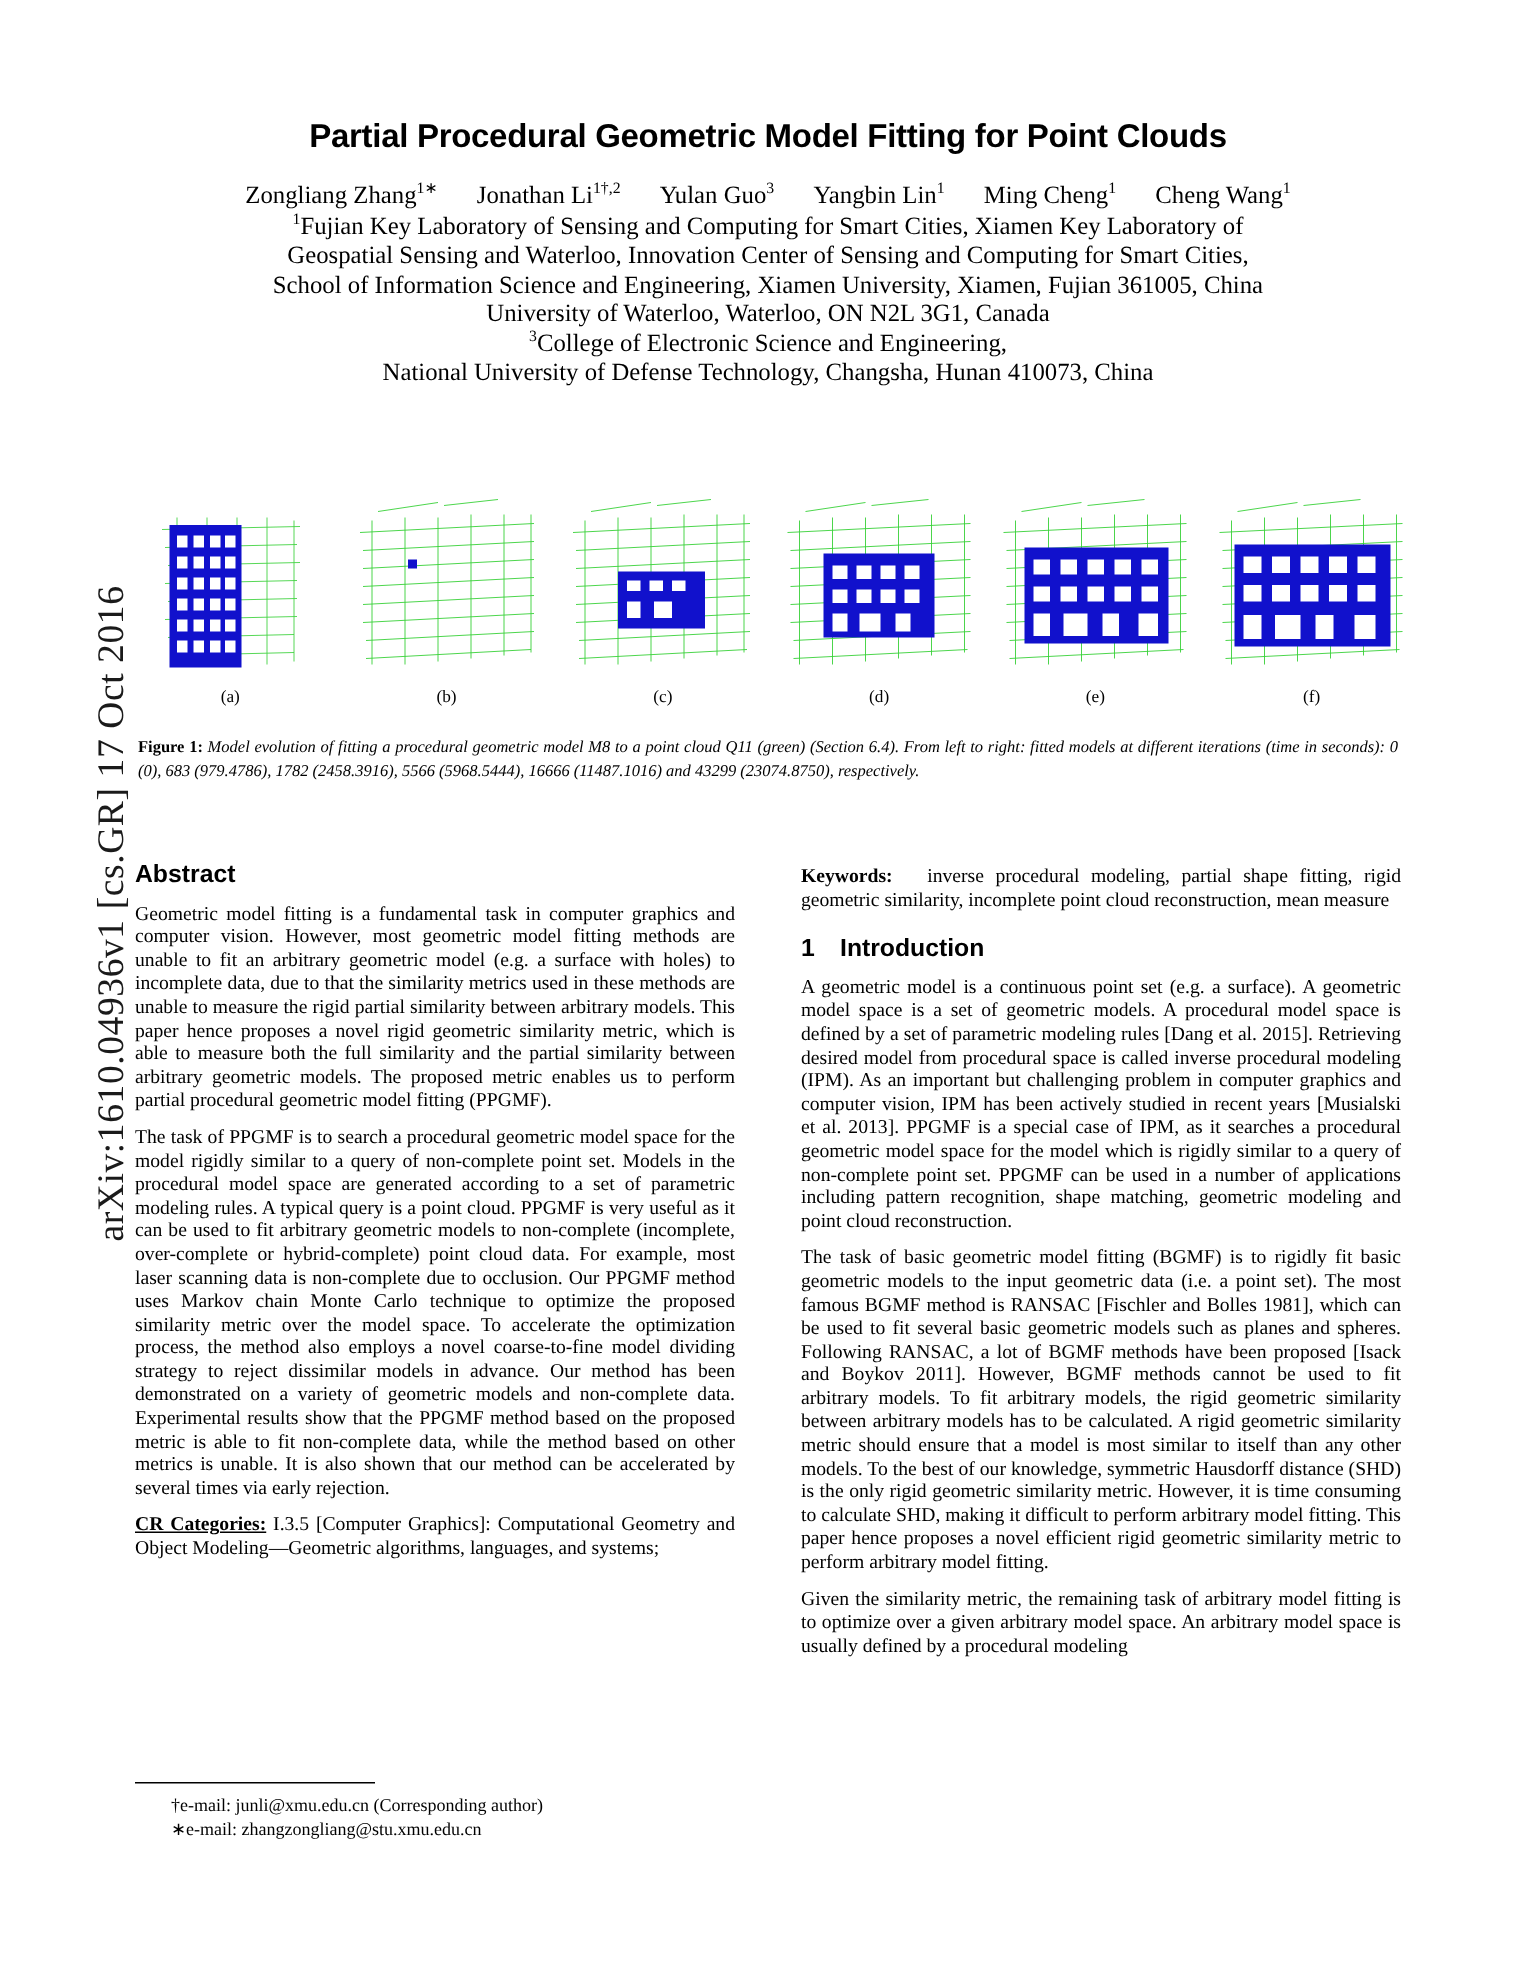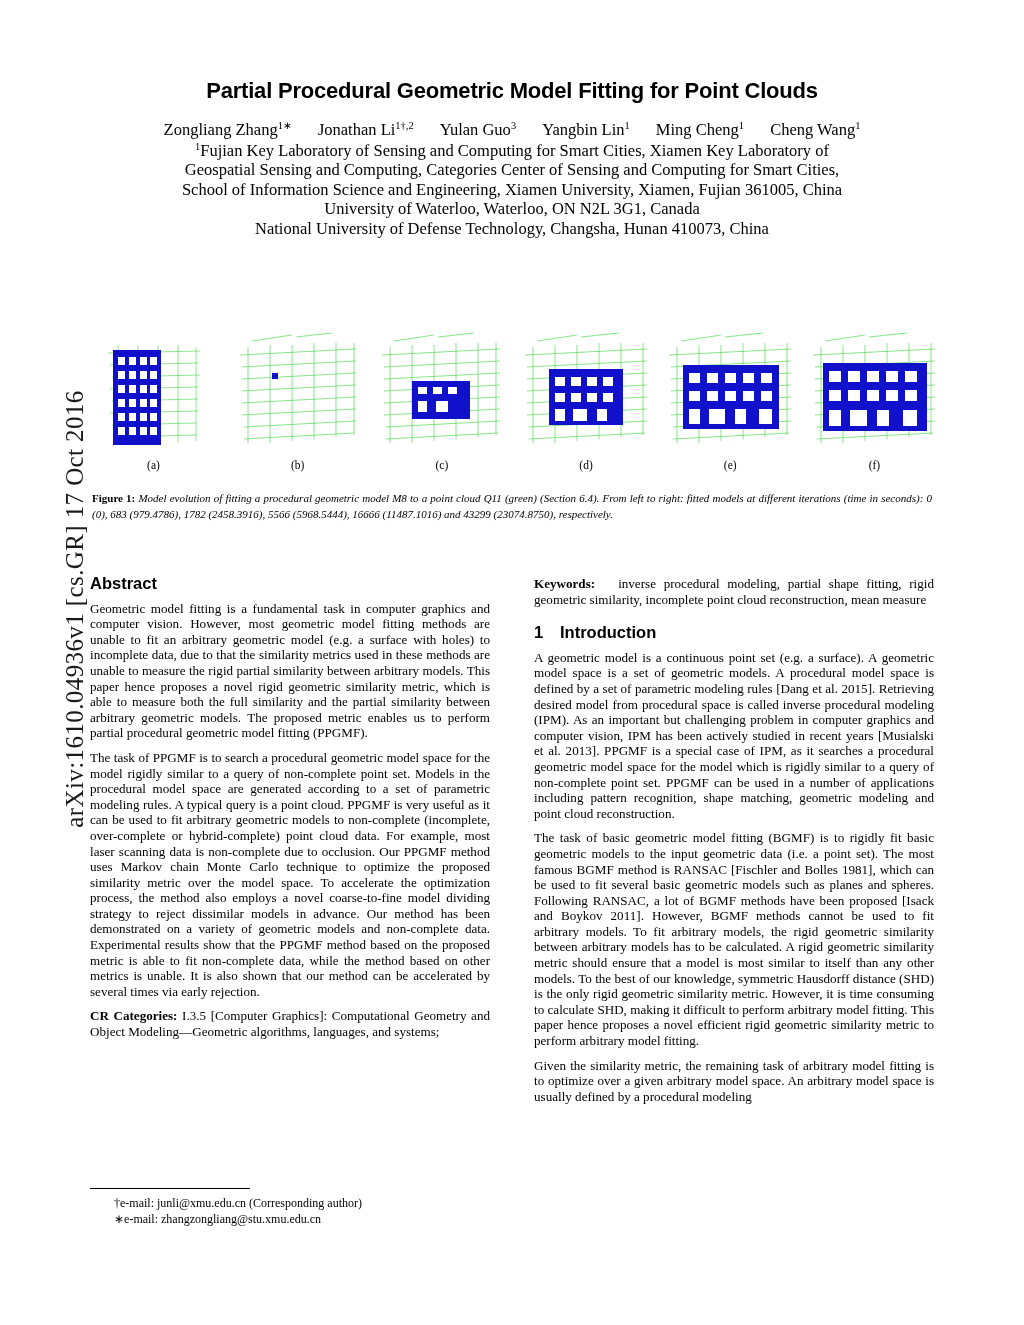--- a/index.html
+++ b/index.html
@@ -137,21 +137,21 @@
     font-size: 16.5px;
     font-weight: bold;
     margin: 0 0 9px 0;
   }
   h2.sec .num { display: inline-block; width: 26px; }
   p.para {
     margin: 0 0 9px 0;
     text-indent: 0;
   }
   .kw-label { font-weight: bold; }
-  .cr-label { font-weight: bold; }
+  .cr-label { font-weight: bold; text-decoration: underline; }
   
   .footnotes {
     position: absolute;
     left: 90px;
     top: 1195px;
     width: 400px;
     font-size: 12px;
     line-height: 16px;
   }
   .footrule {
@@ -176,23 +176,24 @@
   <div class="authors">
     <span class="names">
       <span class="nm"><span>Zongliang Zhang</span><sup>1∗</sup></span>
       <span class="nm"><span>Jonathan Li</span><sup>1†,2</sup></span>
       <span class="nm"><span>Yulan Guo</span><sup>3</sup></span>
       <span class="nm"><span>Yangbin Lin</span><sup>1</sup></span>
       <span class="nm"><span>Ming Cheng</span><sup>1</sup></span>
       <span class="nm"><span>Cheng Wang</span><sup>1</sup></span>
     </span>
     <span class="affil"><sup>1</sup><span>Fujian Key Laboratory of Sensing and Computing for Smart Cities, Xiamen Key Laboratory of</span></span>
-    <span class="affil"><span>Geospatial Sensing and Computing, Categories Center of Sensing and Computing for Smart Cities,</span></span>
+    <span class="affil"><span>Geospatial Sensing and Waterloo, Innovation Center of Sensing and Computing for Smart Cities,</span></span>
     <span class="affil"><span>School of Information Science and Engineering, Xiamen University, Xiamen, Fujian 361005, China</span></span>
     <span class="affil"><span>University of Waterloo, Waterloo, ON N2L 3G1, Canada</span></span>
+    <span class="affil"><sup>3</sup><span>College of Electronic Science and Engineering,</span></span>
     <span class="affil"><span>National University of Defense Technology, Changsha, Hunan 410073, China</span></span>
   </div>
 
   <div class="figure">
     <div class="fig-row">
 
       <div class="fig-cell">
         <svg class="pc" viewBox="0 0 131 130">
           <g stroke="#22cc22" stroke-width="0.6" opacity="0.85">
             <path d="M20 28 L112 26 M22 40 L110 38 M24 52 L112 50 M22 64 L110 62 M24 76 L110 74 M22 88 L110 86 M24 100 L108 98 M26 112 L108 110"></path>

